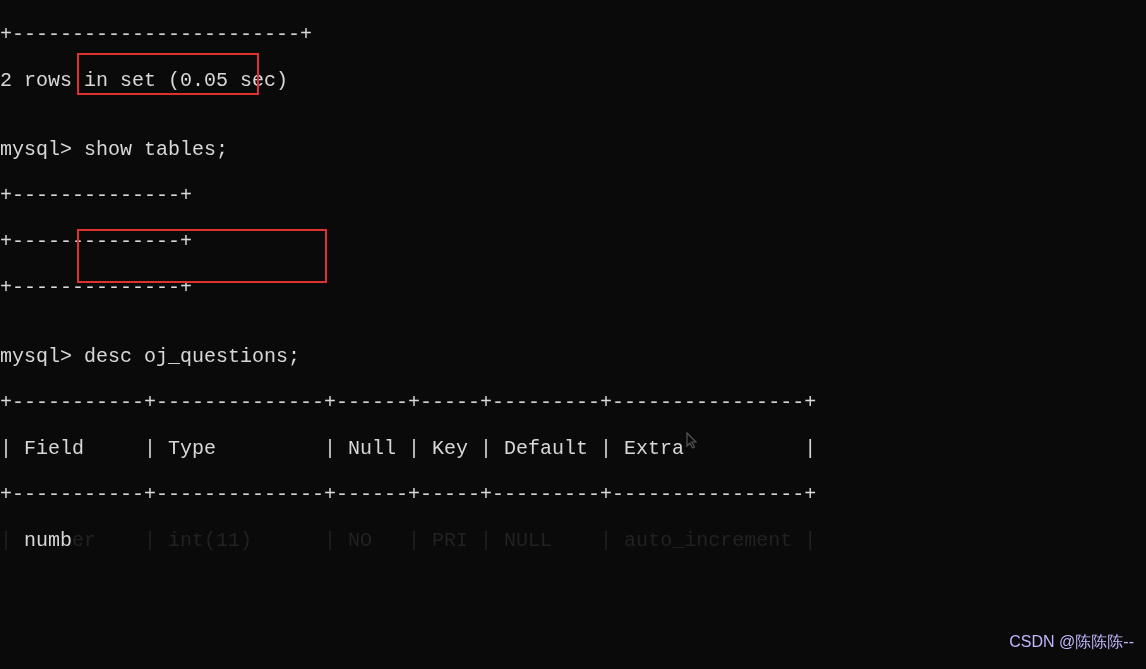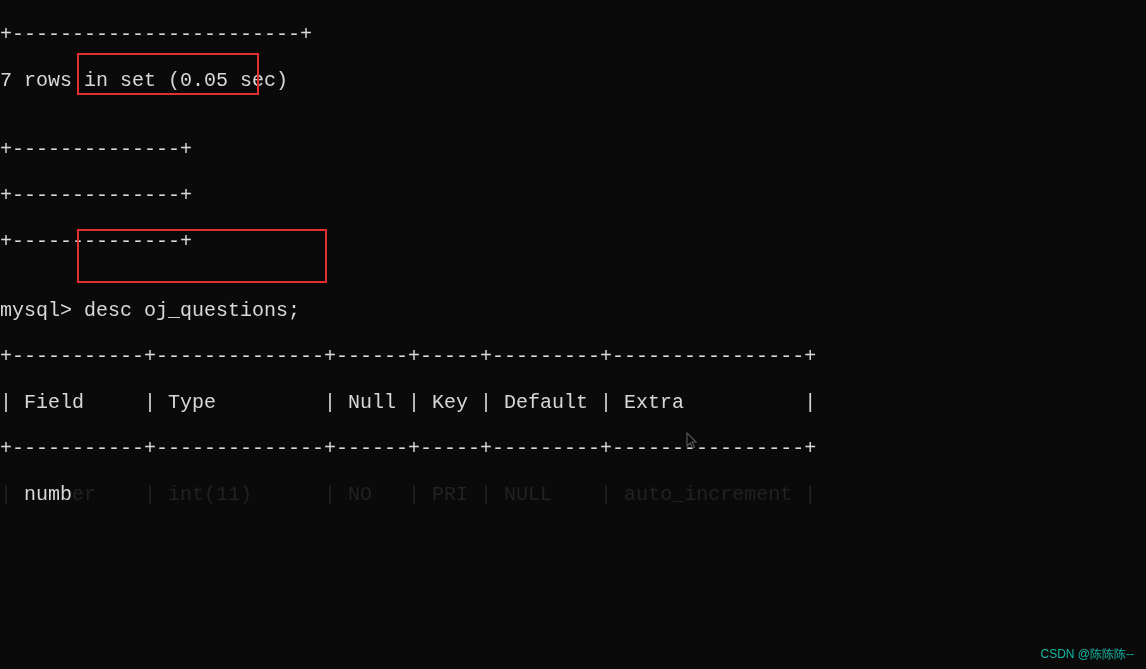--- a/index.html
+++ b/index.html
@@ -29,42 +29,43 @@
     pointer-events: none;
   }
   .highlight-bg {
     position: absolute;
     background: #ececec;
     z-index: -1;
   }
   .watermark {
     position: absolute;
     right: 12px;
-    bottom: 6px;
-    color: #14b8a6;
-    font-size: 12px;
+    bottom: 16px;
+    color: #c4b5fd;
+    font-size: 16px;
     font-family: Arial, sans-serif;
   }
   .cursor-arrow {
     position: absolute;
     font-size: 16px;
     color: #444;
     pointer-events: none;
   }
 </style>
 </head>
 <body>
 
 <div class="highlight-bg" style="left:0; top:339px; width:1146px; height:161px;"></div>
 <div class="highlight-bg" style="left:0; top:339px; width:585px; height:161px;"></div>
 
 <div class="terminal">
 <div class="line">+------------------------+</div>
-<div class="line">7 rows in set (0.05 sec)</div>
+<div class="line">2 rows in set (0.05 sec)</div>
 <div class="line"></div>
+<div class="line"><span>mysql&gt;</span><span> show tables;</span></div>
 <div class="line">+--------------+</div>
 <div class="line">+--------------+</div>
 <div class="line">+--------------+</div>
 <div class="line"></div>
 <div class="line"><span>mysql&gt;</span><span> desc oj_questions;</span></div>
 <div class="line">+-----------+--------------+------+-----+---------+----------------+</div>
 <div class="line">| Field     | Type         | Null | Key | Default | Extra          |</div>
 <div class="line">+-----------+--------------+------+-----+---------+----------------+</div>
 <div class="line" style="color:#222;">| <span style="background:#0a0a0a;color:#d8d8d8;">numb</span>er    | int(11)      | NO   | PRI | NULL    | auto_increment |</div>
 

